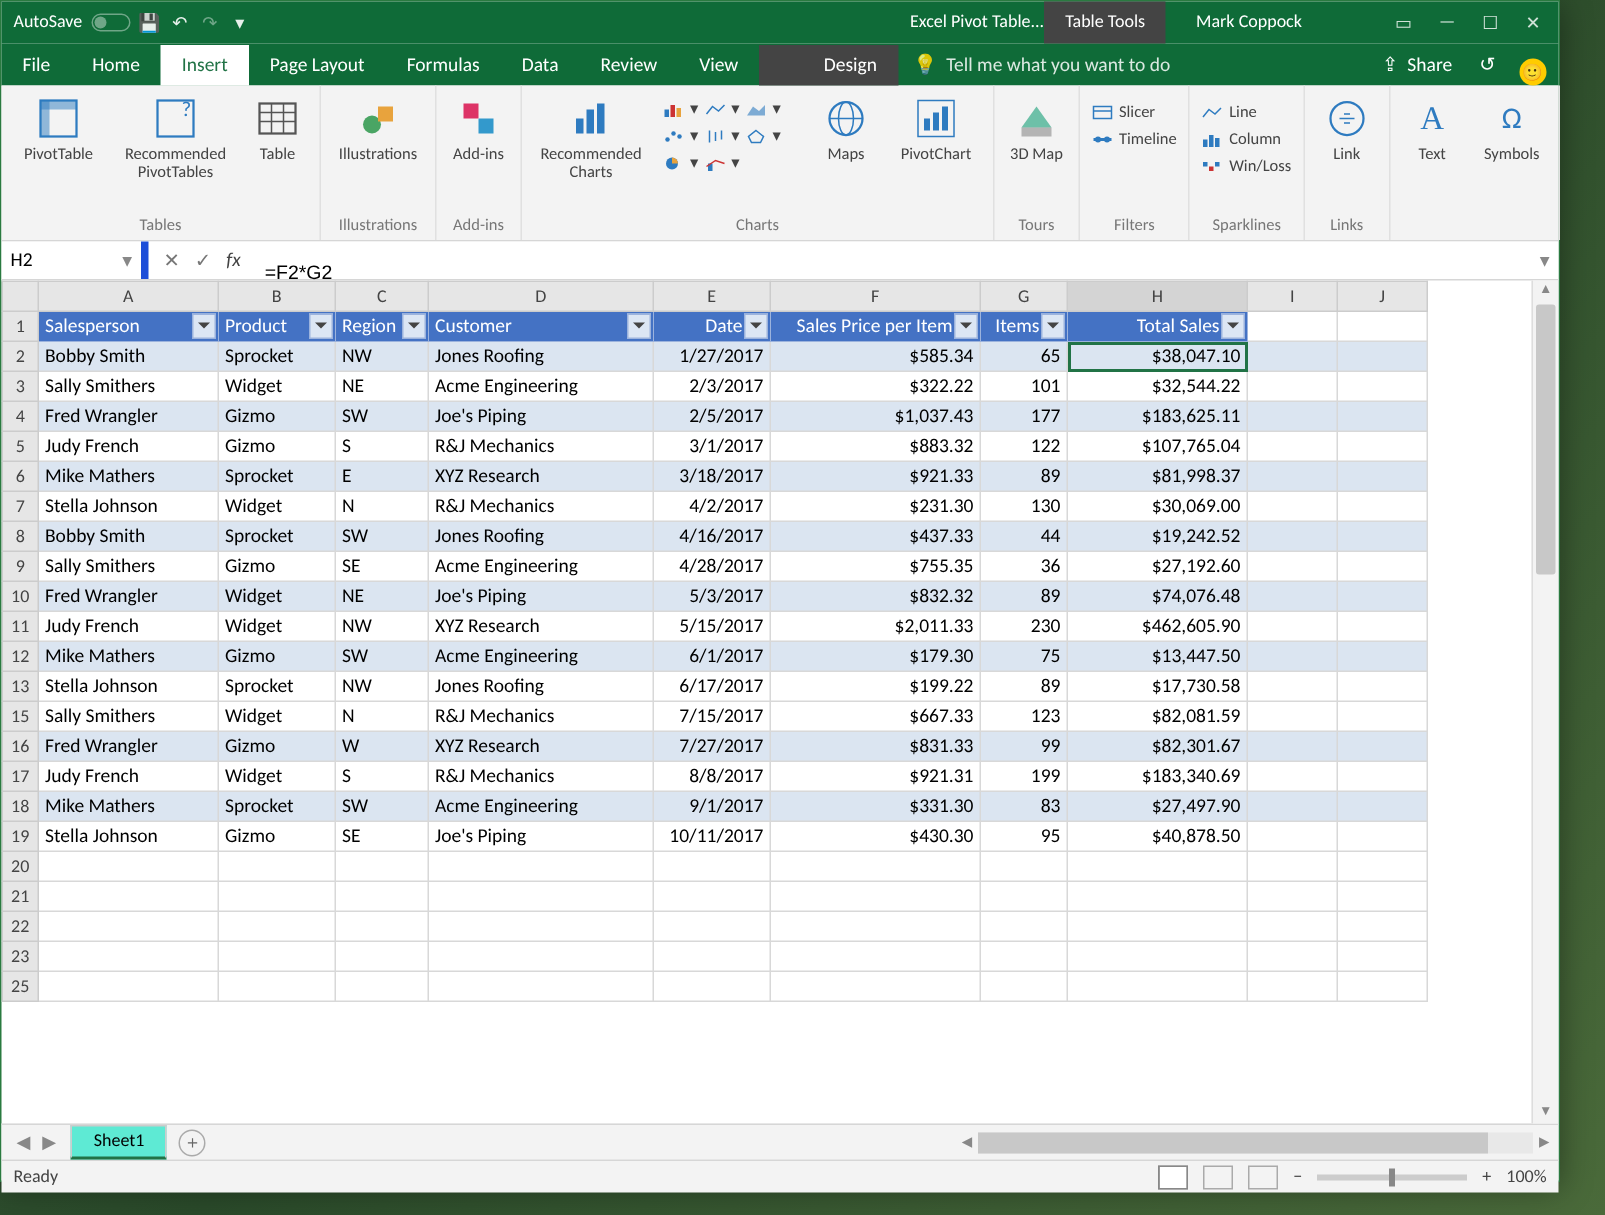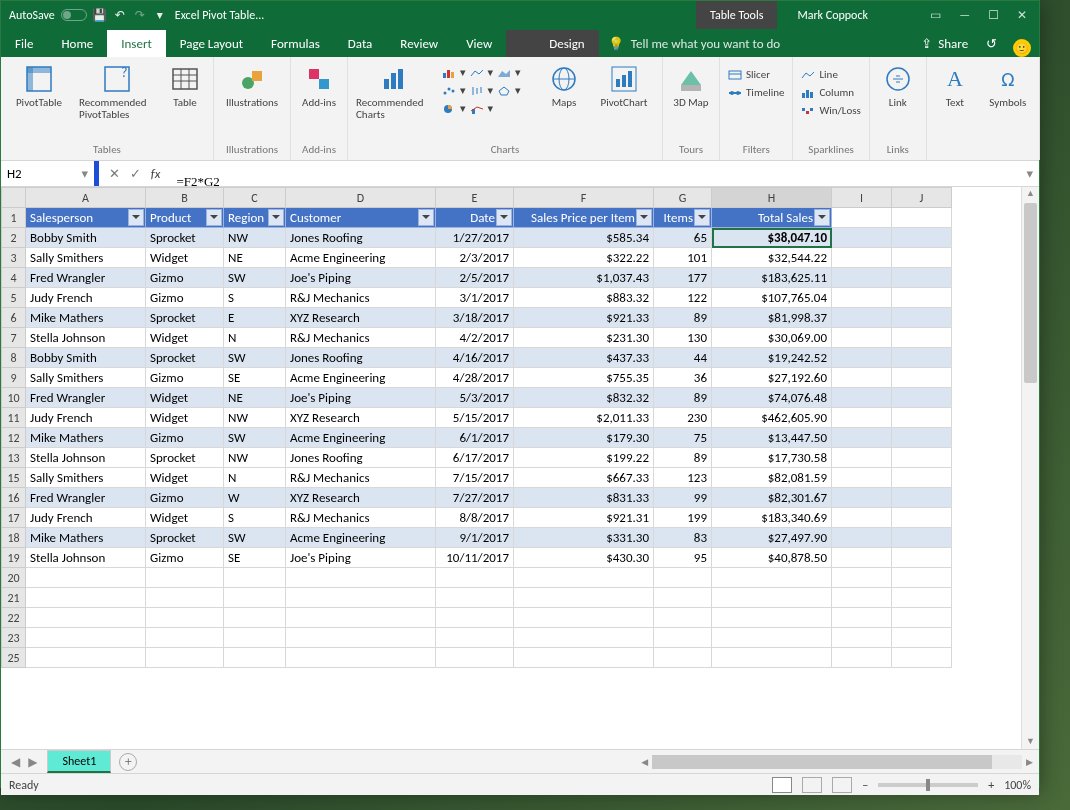--- a/index.html
+++ b/index.html
@@ -5,70 +5,70 @@
 * { box-sizing: border-box; margin: 0; padding: 0; font-family: "Segoe UI", Calibri, sans-serif; }
 body { width:1070px; height:810px; background: linear-gradient(135deg,#3a5a3a,#2a4a2a,#4a6a3a); overflow:hidden; position:relative; }
 .window { position:absolute; top:0; left:0; width:1040px; height:788px; background:#fff; border:1px solid #2a7a40; box-shadow:0 4px 20px rgba(0,0,0,0.4); }
 
 
 .titlebar { height:28px; background:#0f6b38; display:flex; align-items:center; color:#fff; font-size:12px; }
 .qa { display:flex; align-items:center; gap:6px; padding:0 8px; }
 .qa .pill { border:1px solid rgba(255,255,255,0.4); border-radius:8px; width:26px; height:12px; position:relative; }
 .qa .pill::after{content:"";position:absolute;width:8px;height:8px;border-radius:50%;background:rgba(255,255,255,0.4);top:1px;left:1px;}
 .qa .ico { width:14px; height:14px; display:inline-flex; align-items:center; justify-content:center; color:#fff; opacity:0.9; cursor:pointer;}
-.title-center { flex:1; text-align:left; white-space:nowrap; overflow:hidden; }
+.title-center { flex:1; text-align:right; white-space:nowrap; overflow:hidden; }
 .tt-tools { background:#444; padding:0 14px; height:28px; display:flex; align-items:center; }
 .title-user { padding:0 50px 0 20px; white-space:nowrap; }
 .winbtns { display:flex; gap:18px; padding:0 12px;}
 .winbtns span{opacity:.8;cursor:pointer;}
 
 
 .tabs { height:28px; background:#0f6b38; display:flex; align-items:flex-end; color:#fff; font-size:13px; }
 .tab { padding:6px 14px; cursor:pointer; }
 .tab.active { background:#fff; color:#217346; }
 .tab.design { background:#444;padding-left:43px; }
 .tellme { flex:1; padding:6px 10px; opacity:.85; display:flex; align-items:center; gap:6px;}
 .share { padding:6px 10px; display:flex; align-items:center; gap:6px;}
 .smile{width:18px;height:18px;border-radius:50%;background:#ffcc00;display:inline-flex;align-items:center;justify-content:center;font-size:11px;color:#000;margin:0 8px;}
 
 
 .ribbon { height:104px; background:#f3f3f3; border-bottom:1px solid #d6d6d6; display:flex; font-size:11px; color:#444;}
 .group { border-right:1px solid #e0e0e0; padding:4px 6px 0 6px; display:flex; flex-direction:column; align-items:center; justify-content:space-between;}
 .group-row{display:flex; gap:6px; align-items:flex-start;}
 .bigbtn { display:flex; flex-direction:column; align-items:center; width:64px; cursor:pointer; padding:2px;}
 .bigbtn .gicon{width:32px;height:32px;margin-bottom:2px;display:flex;align-items:center;justify-content:center;}
-.bigbtn span{line-height:1.1;}
+.bigbtn span{text-align:center;line-height:1.1;}
 .group-label{color:#777;font-size:11px;padding:2px 0 4px;}
 .mini { display:flex; flex-direction:column; gap:3px; font-size:11px;}
 .mini div{display:flex;align-items:center;gap:4px;cursor:pointer;padding:1px 2px;}
 .squig{width:14px;height:10px;}
 
 
 .fbar { height:26px; border-bottom:1px solid #d6d6d6; display:flex; align-items:center; background:#fff; font-size:13px;}
 .namebox{width:98px;border-right:5px solid #1d4ed8;height:100%;display:flex;align-items:center;padding:0 6px;justify-content:space-between;}
 .fx-ctrl{display:flex;align-items:center;gap:10px;padding:0 10px;color:#777;}
 .fx-ctrl .fx{font-style:italic;color:#444;}
-.formula-input{flex:1;padding:0 6px;font-family:Liberation Serif, serif;margin-top:16px;}
+.formula-input{flex:1;padding:0 6px;font-family:Liberation Sans, sans-serif;margin-top:16px;}
 
 
 .gridwrap{height:562px;position:relative;display:flex;}
 .grid-main{flex:1;overflow:hidden;position:relative;}
 table.grid{border-collapse:collapse;table-layout:fixed;font-size:13px;color:#000;font-family:Calibri,sans-serif;}
 .colhdr td{background:#e6e6e6;border:1px solid #ccc;text-align:center;font-size:12px;color:#444;height:20px;}
 .colhdr td.sel{background:#d4d4d4;}
 .corner{background:#e6e6e6;border:1px solid #ccc;width:24px;}
 .rhdr{background:#e6e6e6;border:1px solid #ccc;text-align:center;font-size:12px;color:#444;width:24px;}
 td.cell{border:1px solid #d8d8d8;padding:0 4px;height:20px;white-space:nowrap;overflow:hidden;}
 td.hdrcel{background:#4472C4;color:#fff;border:1px solid #9cb3dd;position:relative;padding-right:18px;}
 td.hdrcel.right{text-align:right;}
 .filterbtn{position:absolute;right:1px;top:1px;width:16px;height:17px;background:#dce6f4;border:1px solid #9cb3dd;display:flex;align-items:center;justify-content:center;cursor:pointer;}
 .filterbtn::after{content:"";border:4px solid transparent;border-top-color:#444;margin-top:3px;}
 tr.band td.cell{background:#dbe5f1;}
 td.num{text-align:right;}
-td.selcell{outline:2px solid #217346;outline-offset:-2px;font-weight:bold;}
+td.selcell{outline:2px solid #217346;outline-offset:-2px;}
 .vscroll{width:18px;background:#f3f3f3;border-left:1px solid #ddd;position:relative;}
 .vthumb{position:absolute;top:16px;left:2px;right:2px;height:180px;background:#c8c8c8;border-radius:2px;}
 .varr{position:absolute;left:0;right:0;height:14px;text-align:center;font-size:9px;color:#888;}
 
 
 .sheettabs{height:24px;border-top:1px solid #d6d6d6;display:flex;align-items:center;background:#f3f3f3;font-size:12px;}
 .stnav{display:flex;gap:8px;padding:0 10px;color:#888;}
 .stab{padding:3px 14px;background:#5eead4;border:1px solid #ccc;border-bottom:2px solid #217346;cursor:pointer;}
 .stadd{width:18px;height:18px;border:1px solid #aaa;border-radius:50%;display:flex;align-items:center;justify-content:center;margin-left:8px;color:#666;cursor:pointer;}
 .hscroll{flex:1;display:flex;align-items:center;justify-content:flex-end;padding:0 6px;}

